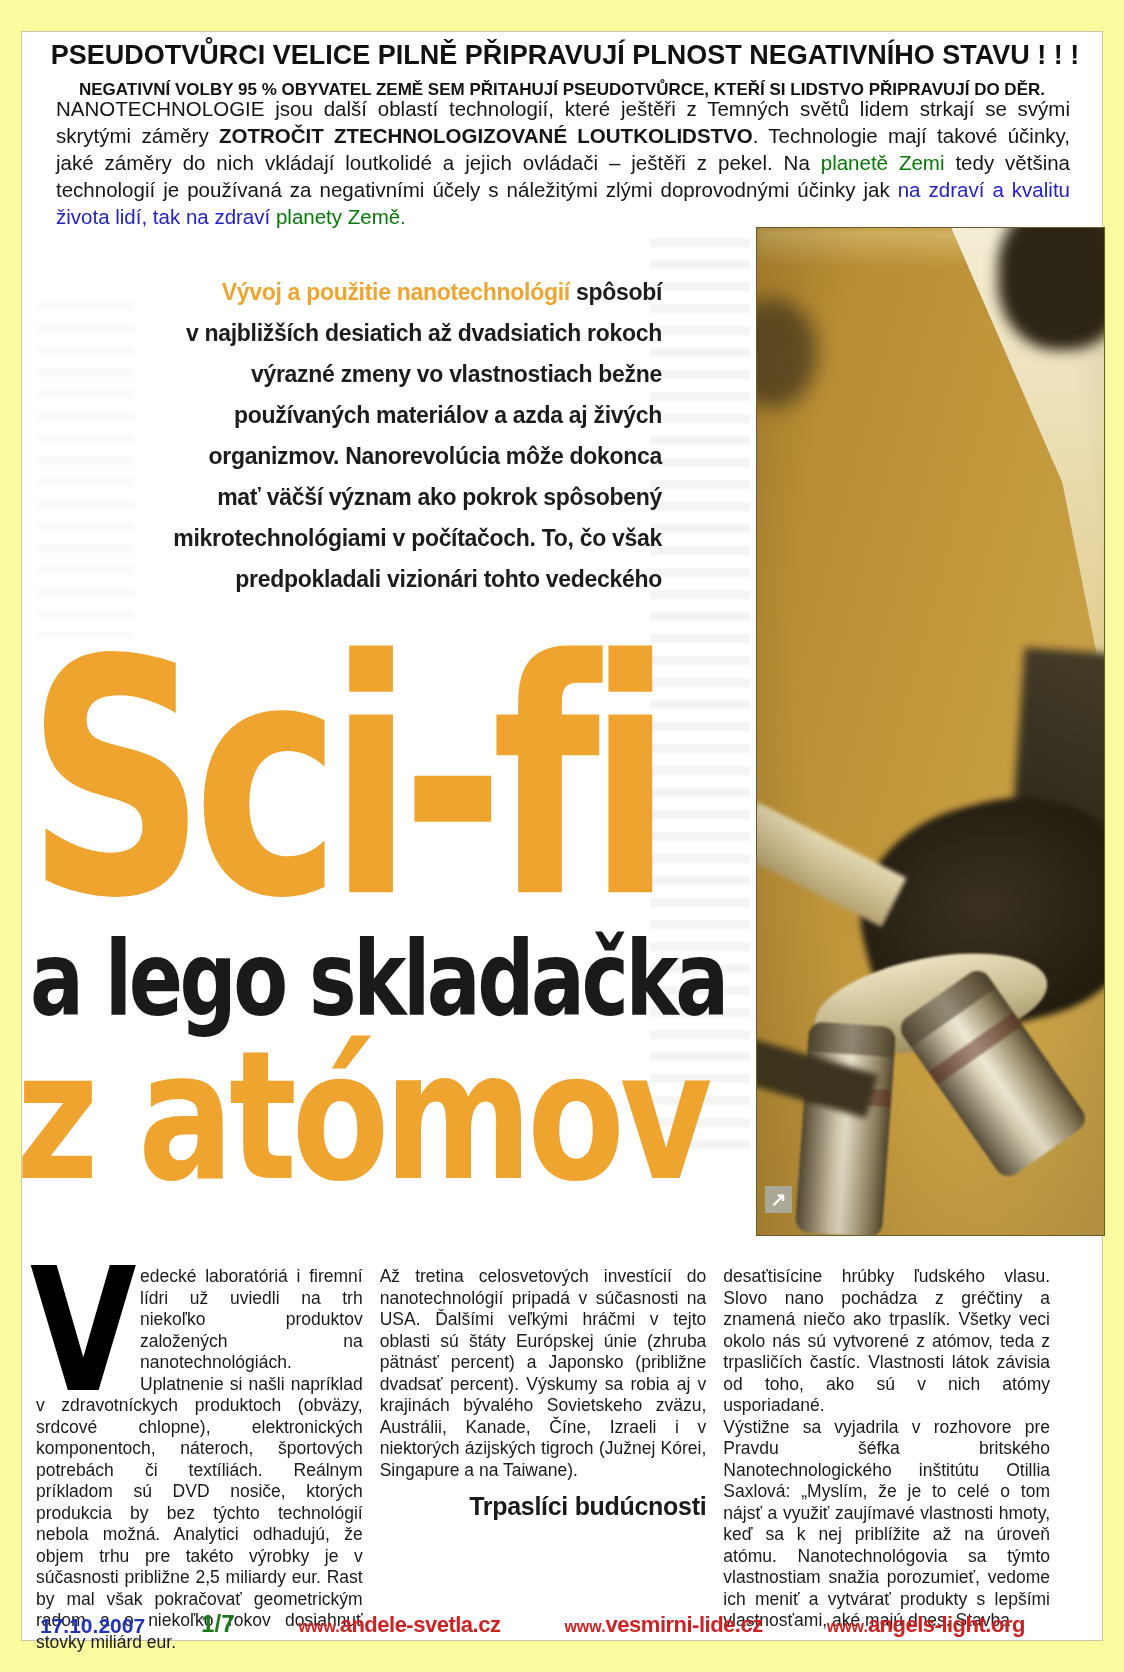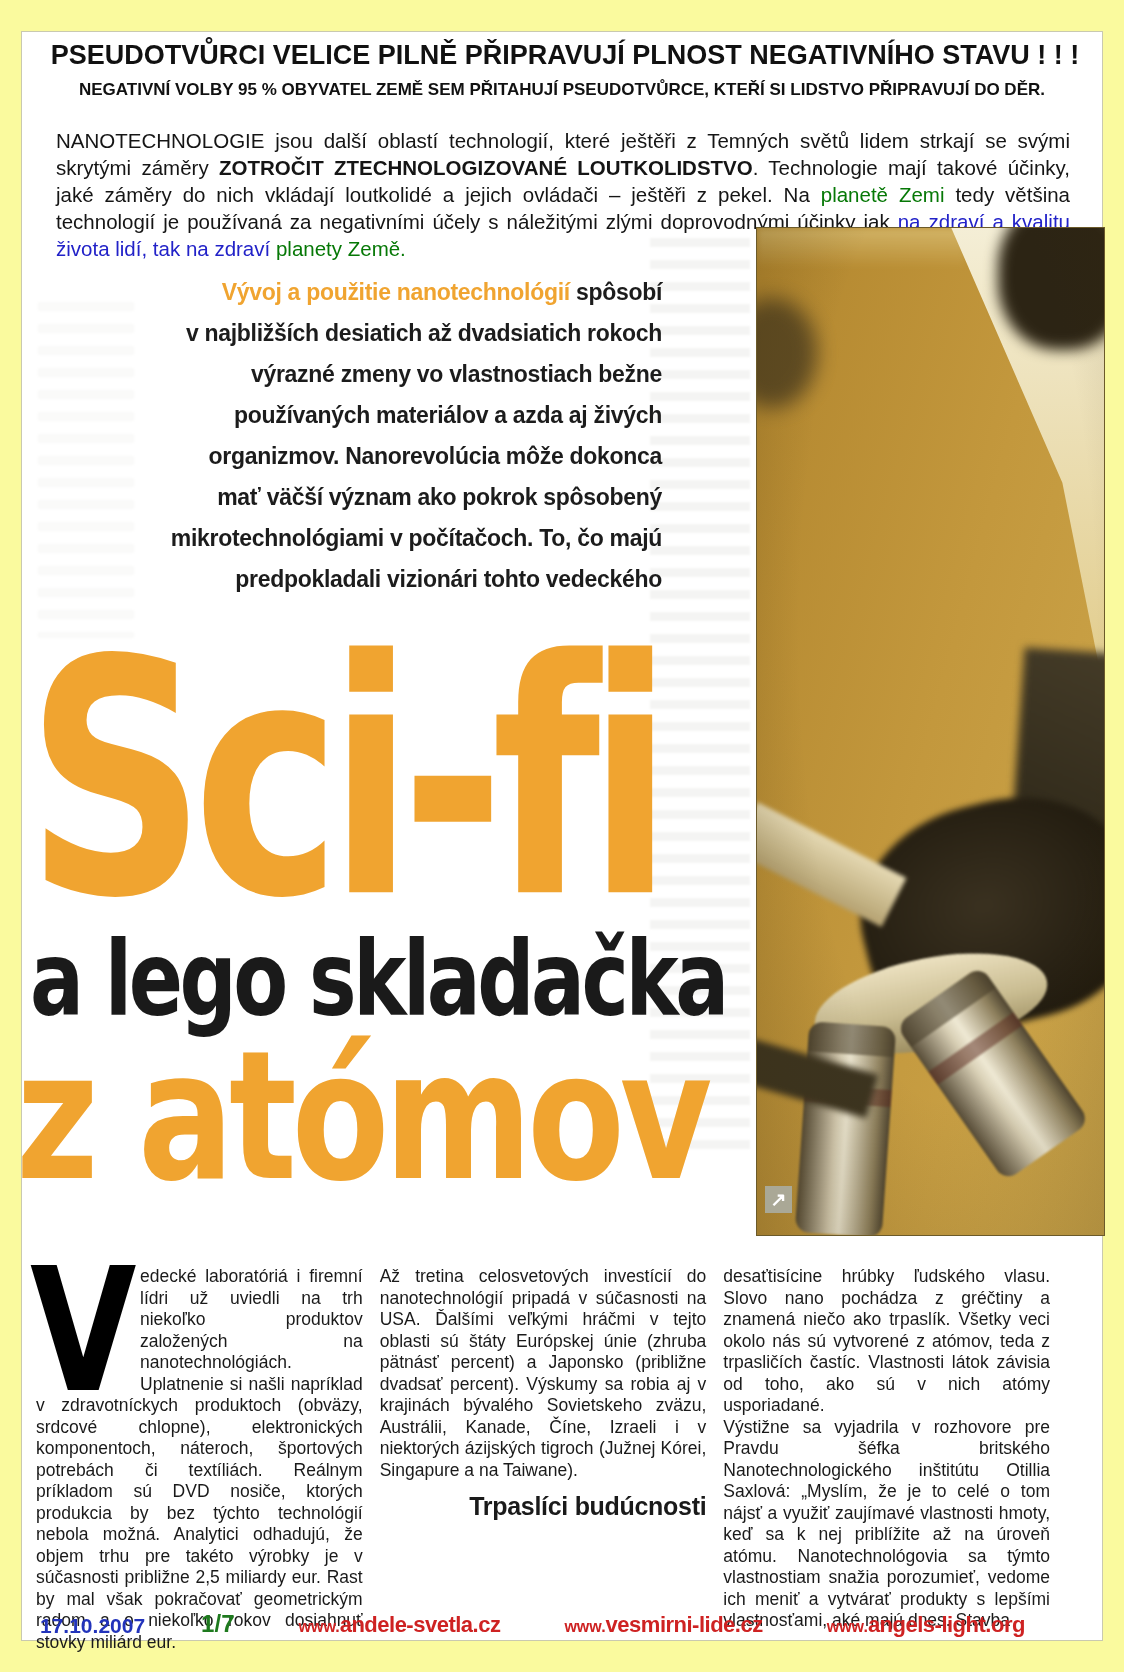--- a/index.html
+++ b/index.html
@@ -18,21 +18,21 @@
   .h1{
     position:absolute;left:21px;top:40px;width:1088px;
     text-align:center;font-weight:bold;font-size:27px;letter-spacing:0px;
     color:#111;white-space:nowrap;
   }
   .h2{
     position:absolute;left:21px;top:80px;width:1082px;
     text-align:center;font-weight:bold;font-size:17px;color:#111;white-space:nowrap;
   }
   .intro{
-    position:absolute;left:56px;top:127px;width:1014px;
+    position:absolute;left:56px;top:95px;width:1014px;
     font-size:20.5px;line-height:27px;color:#151515;text-align:justify;
   }
   .seg-plain{}
   .seg-bold{font-weight:bold;}
   .seg-green{color:var(--c-green,#067806);}
   .seg-blue{color:var(--c-blue,#2222C8);}
   .seg-orange{color:var(--c-orange,#F0A430);}
   
   .lead{
     position:absolute;left:130px;top:272px;width:532px;
@@ -185,21 +185,21 @@
 <div class="ghost g1"></div>
 <div class="ghost g2"></div>
 
 <div class="lead">
     <div class="lead-line"><span class="seg-orange">Vývoj a použitie nanotechnológií</span><span class="seg-plain"> spôsobí</span></div>
     <div class="lead-line">v najbližších desiatich až dvadsiatich rokoch</div>
     <div class="lead-line">výrazné zmeny vo vlastnostiach bežne</div>
     <div class="lead-line">používaných materiálov a azda aj živých</div>
     <div class="lead-line">organizmov. Nanorevolúcia môže dokonca</div>
     <div class="lead-line">mať väčší význam ako pokrok spôsobený</div>
-    <div class="lead-line">mikrotechnológiami v počítačoch. To, čo majú</div>
+    <div class="lead-line">mikrotechnológiami v počítačoch. To, čo však</div>
     <div class="lead-line">predpokladali vizionári tohto vedeckého</div>
   </div>
 
 <div class="title1">Sci-fi</div>
 <div class="title2">a lego skladačka</div>
 <div class="title3">z atómov</div>
 
 <div class="photo">
   <div class="sliver"></div>
   <div class="wedge"></div>

